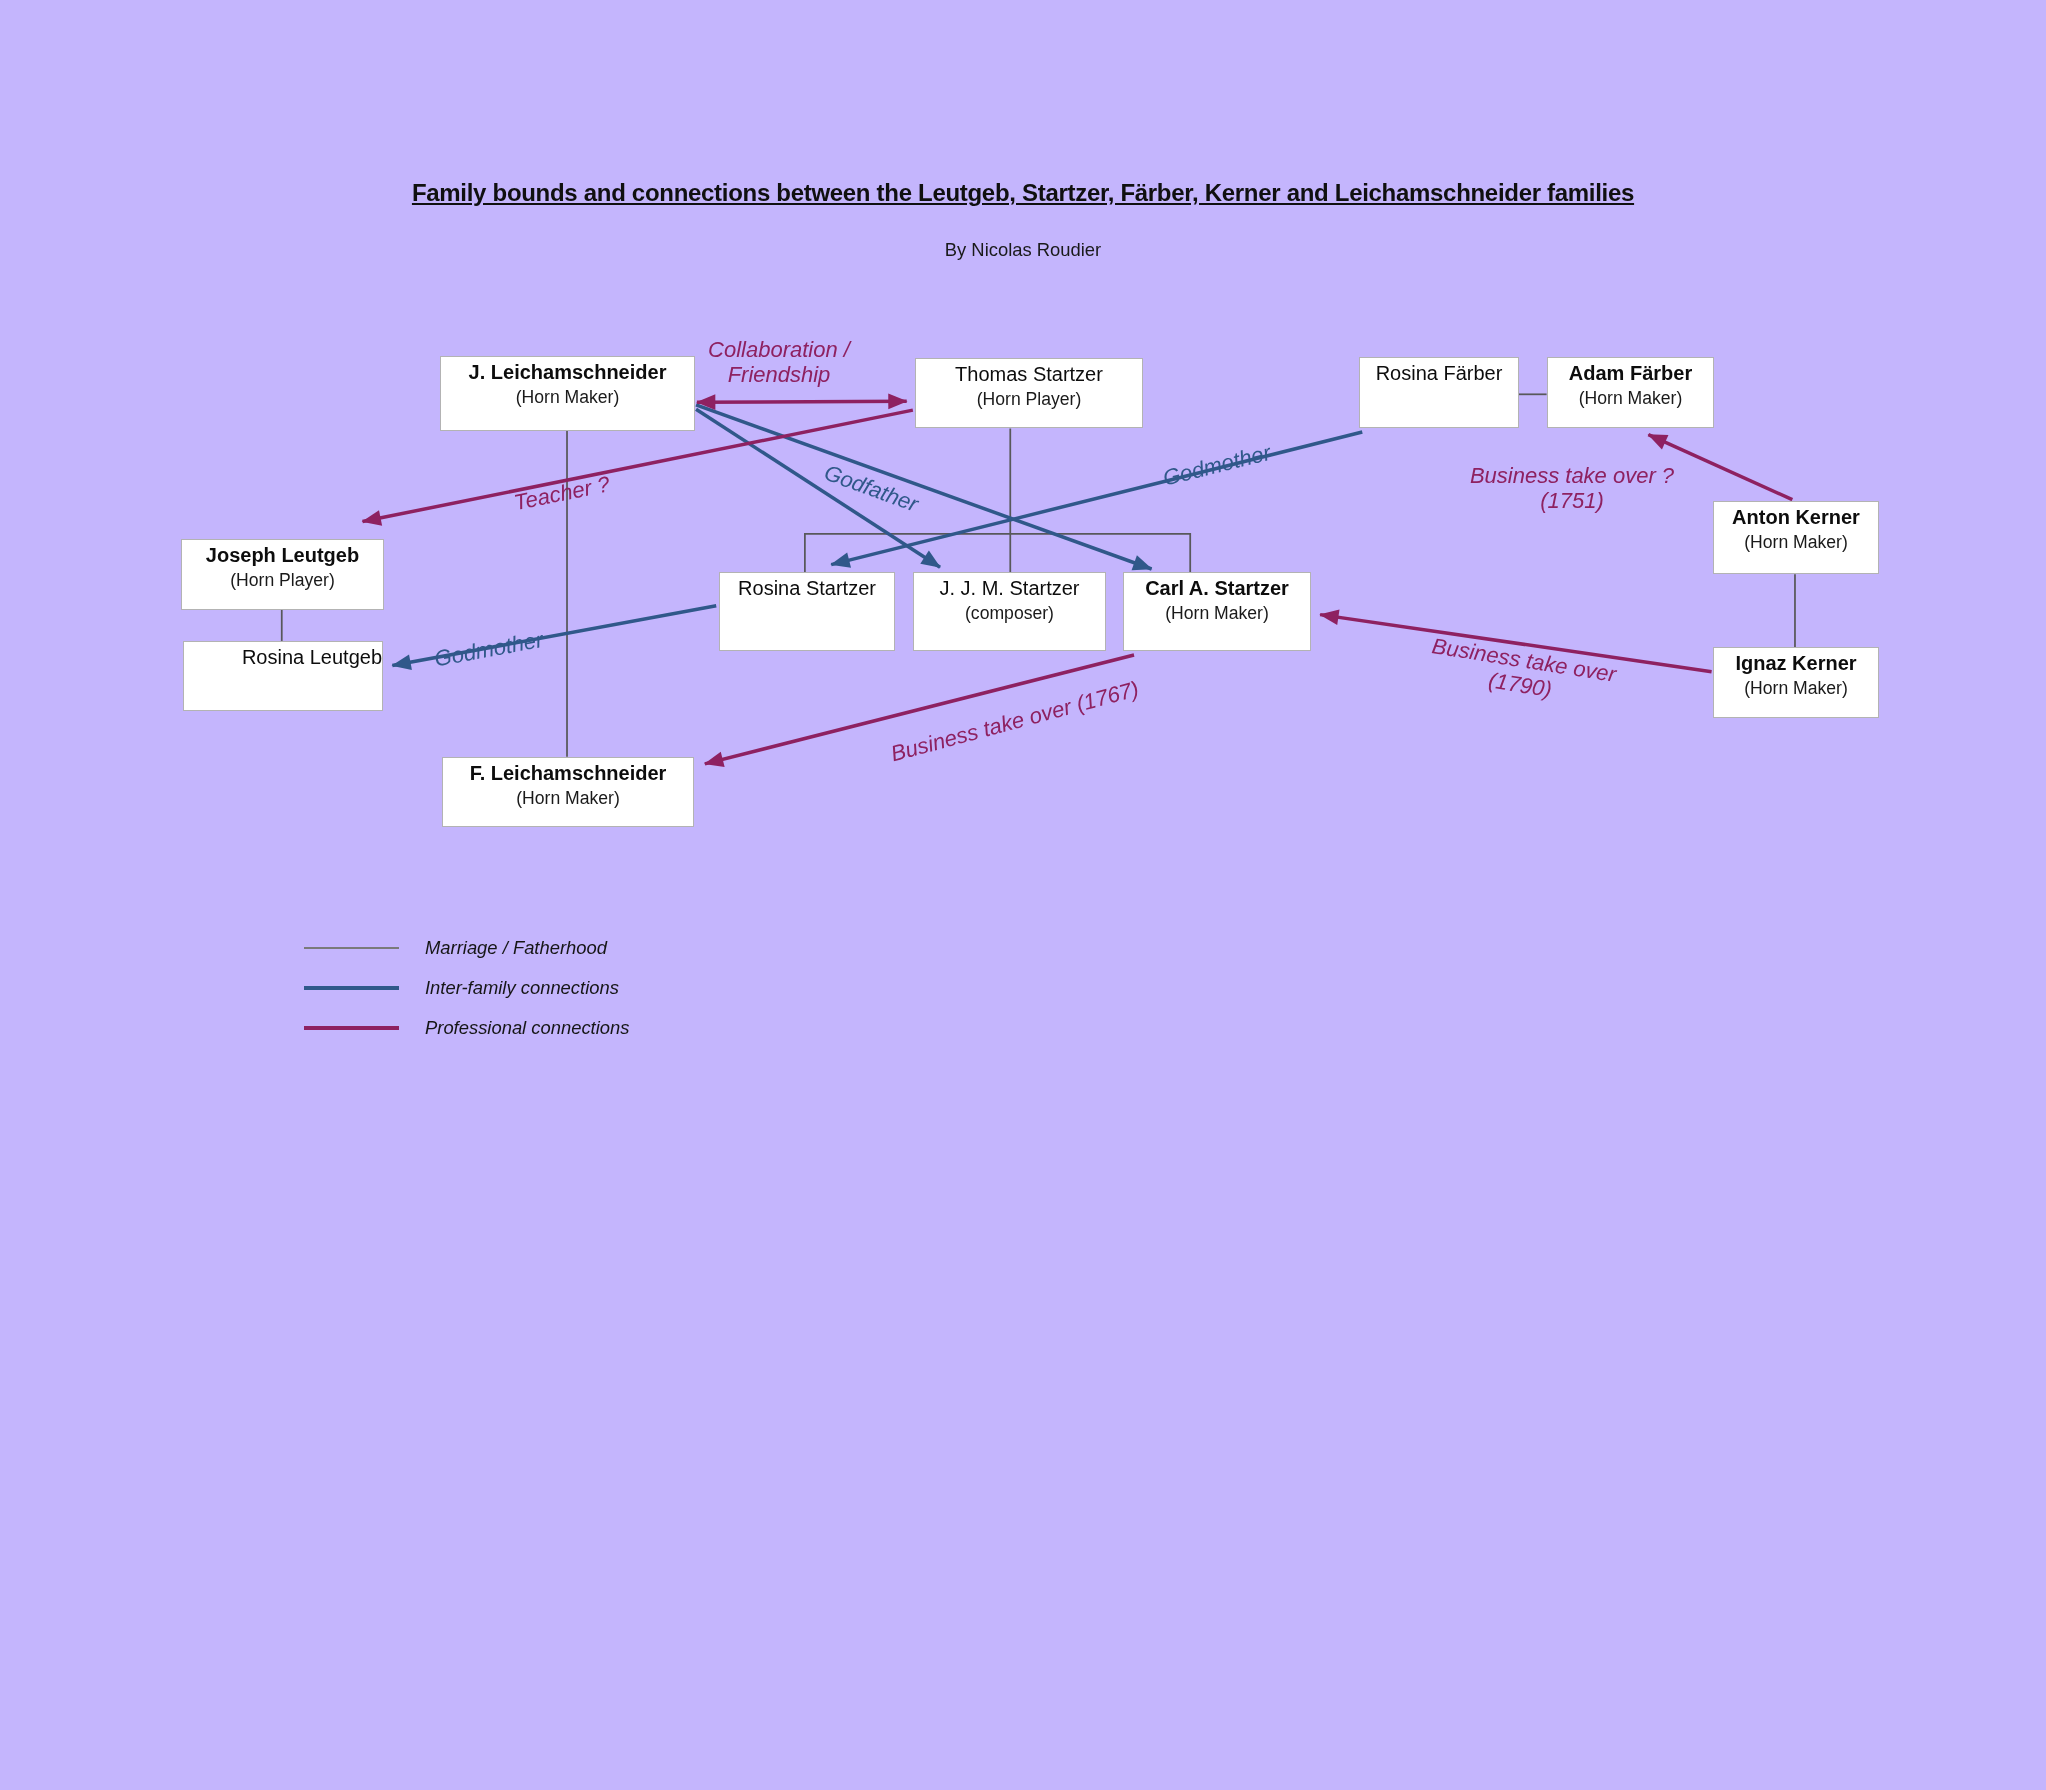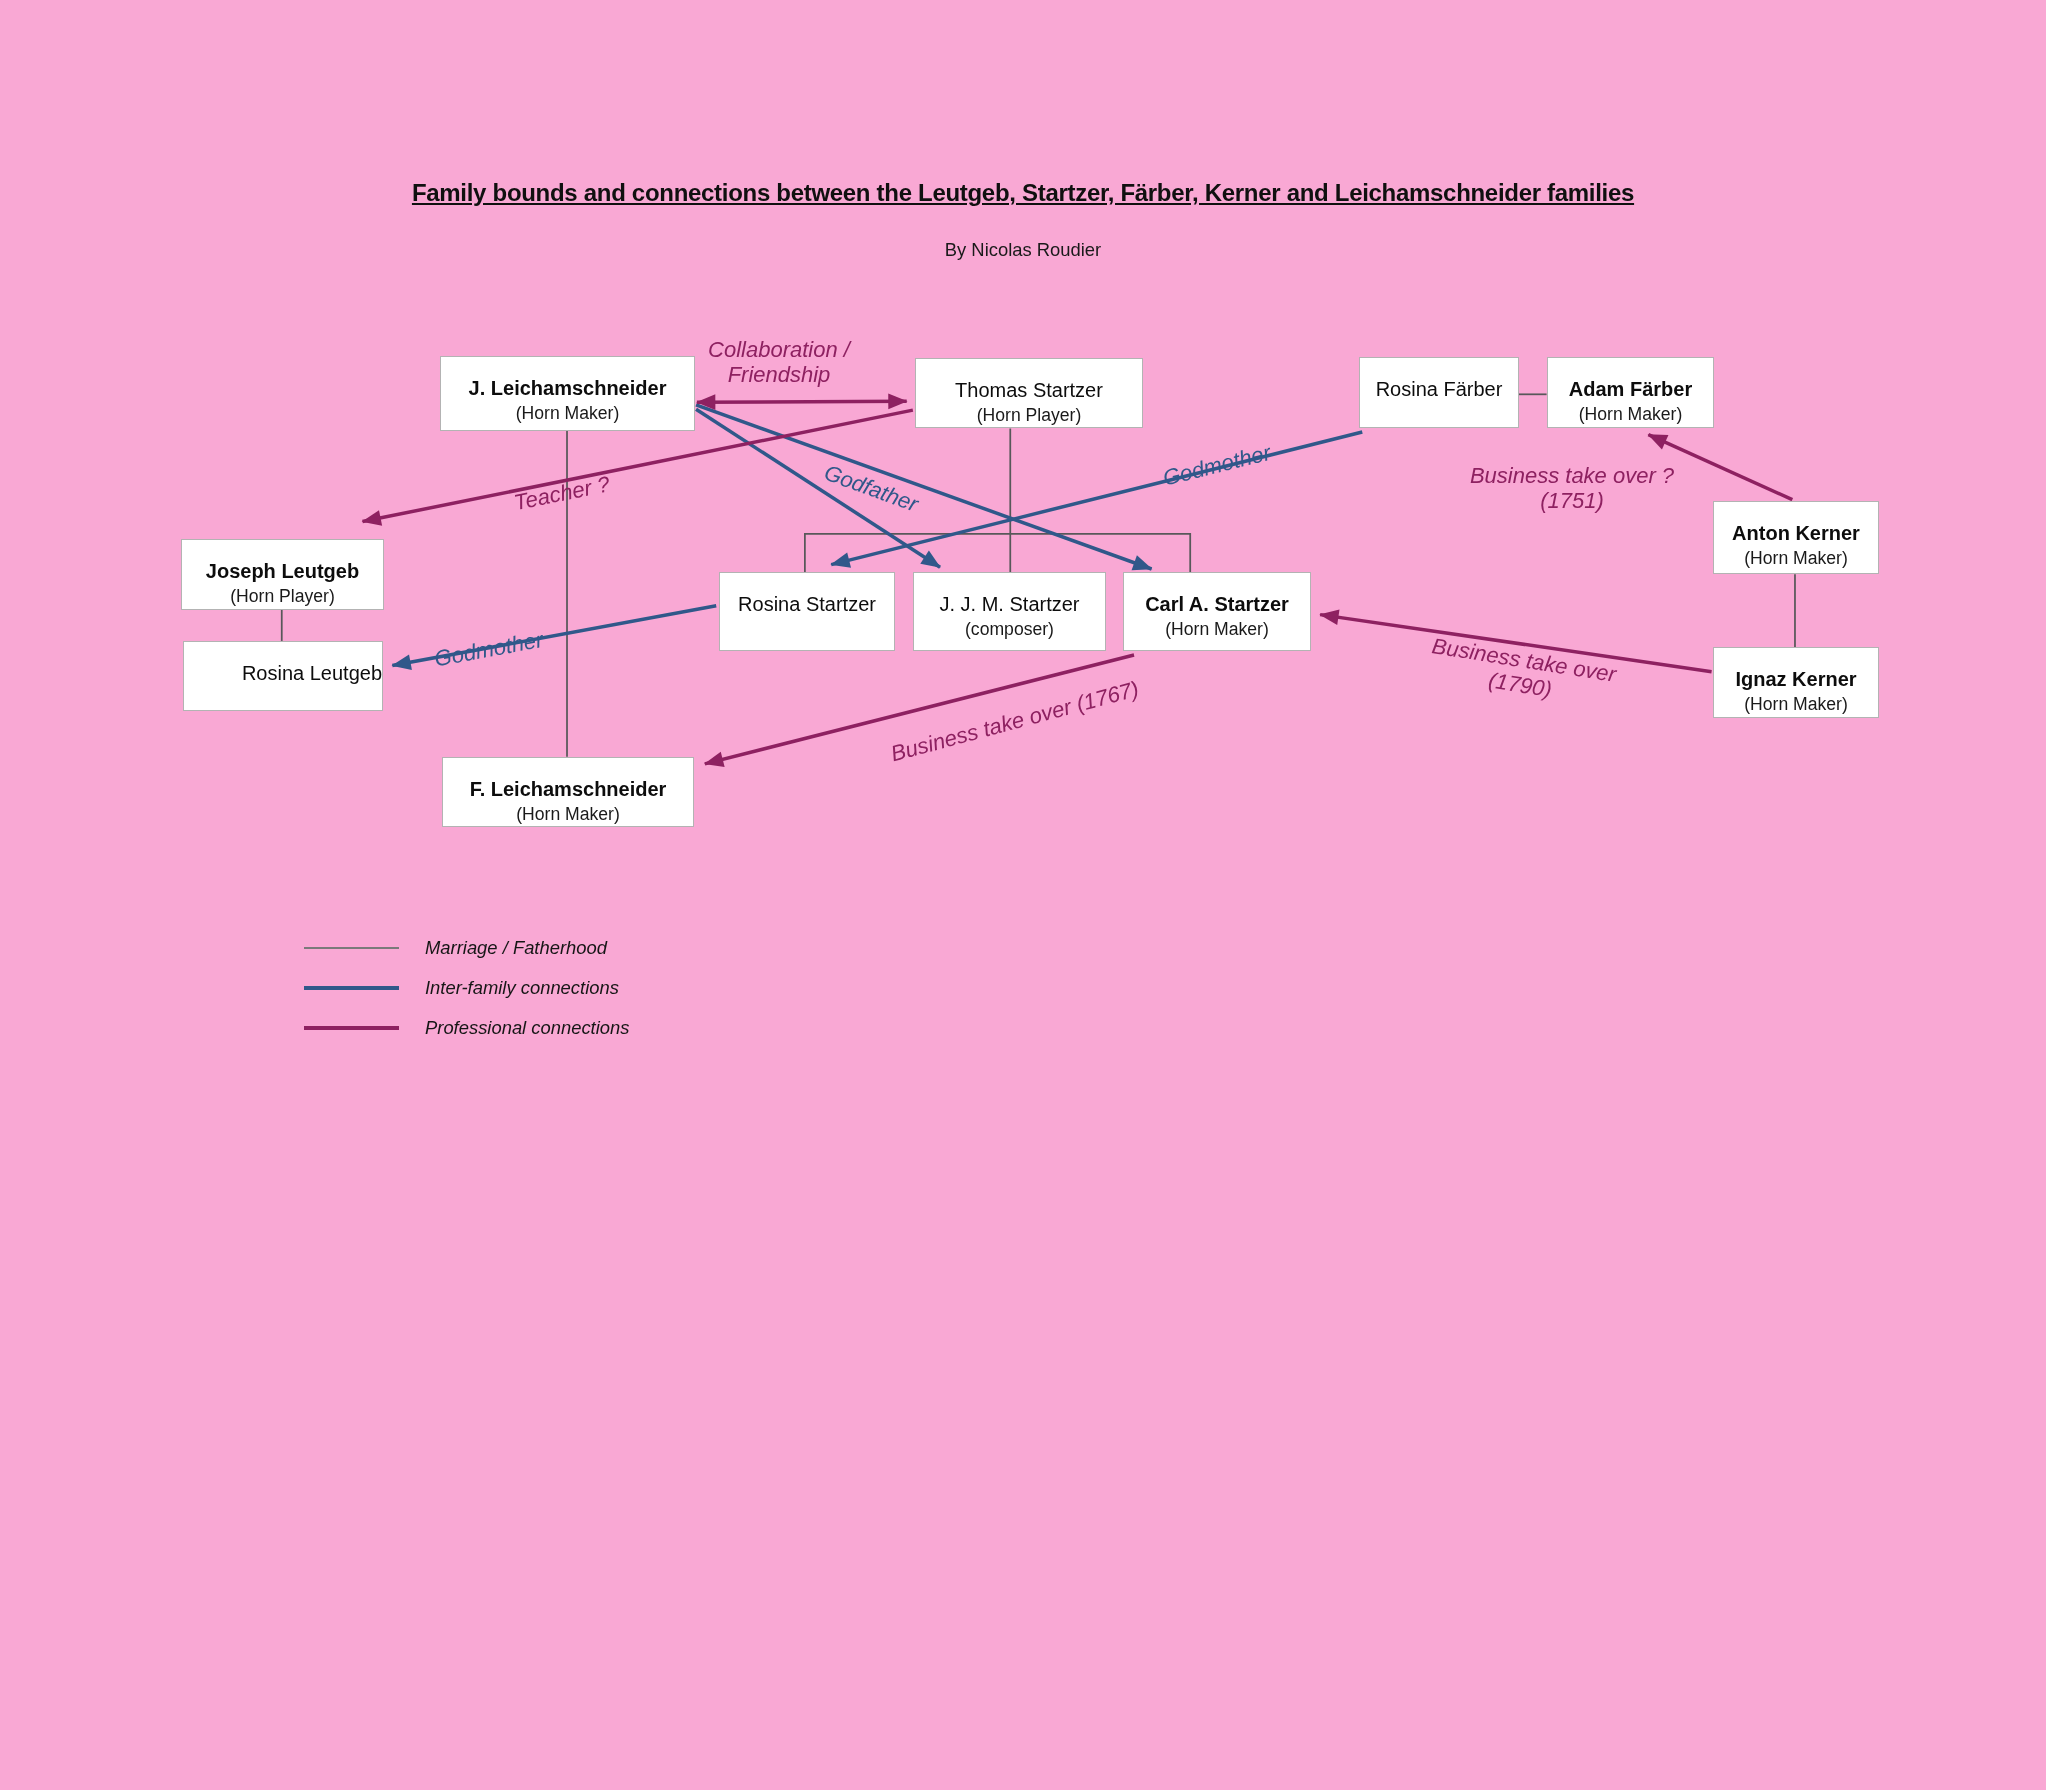--- a/index.html
+++ b/index.html
@@ -1,32 +1,32 @@
 <!DOCTYPE html>
 <html style="--c-interfamily: #30588a; --c-professional: #8e2161; --c-marriage: #7a7a7a;font-size:14px"><head>
 <meta charset="utf-8">
 <style>
   html,body{margin:0;padding:0;background:#ffffff;}
   #canvas{
-    position:relative;width:2046px;height:1791px;background:#f9a8d4;overflow:hidden;
+    position:relative;width:2046px;height:1791px;background:#c4b5fd;overflow:hidden;
     font-family:"Liberation Sans", sans-serif;color:#111;
   }
   .title{
     position:absolute;top:179px;left:0;width:2046px;text-align:center;
     font-size:24px;font-weight:bold;text-decoration:underline;color:#101010;
     letter-spacing:-0.3px;
   }
   .subtitle{
     position:absolute;top:239px;left:0;width:2046px;text-align:center;
     font-size:18.4px;color:#1a1a1a;
   }
   svg.wires{position:absolute;top:0;left:0;}
   .node{
     position:absolute;box-sizing:border-box;background:#ffffff;
-    border:1.3px solid #b3b3b3;text-align:center;padding-top:19px;
+    border:1.3px solid #b3b3b3;text-align:center;padding-top:3px;
   }
   .node .name{display:block;font-size:20px;line-height:1.28;color:#0d0d0d;}
   .node.bold .name{font-weight:bold;}
   .node .role{display:block;font-size:17.6px;line-height:1.3;color:#1a1a1a;}
   .elabel{
     position:absolute;font-style:italic;font-size:22px;line-height:1.12;
     white-space:nowrap;text-align:center;transform-origin:center center;
   }
   .elabel span{display:block;}
   .mag{color:var(--c-professional,#8e2161);}

